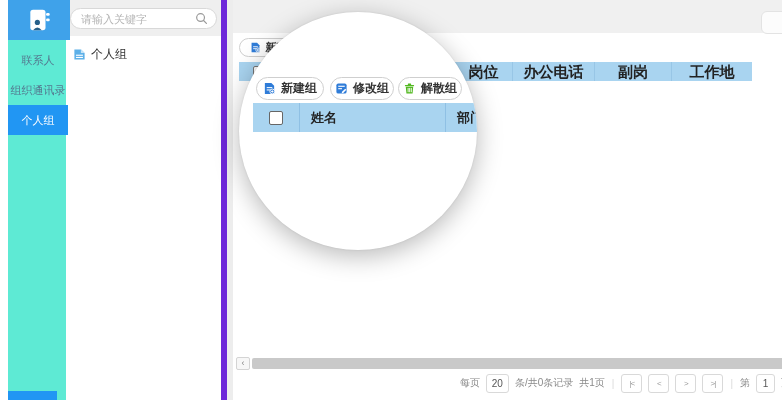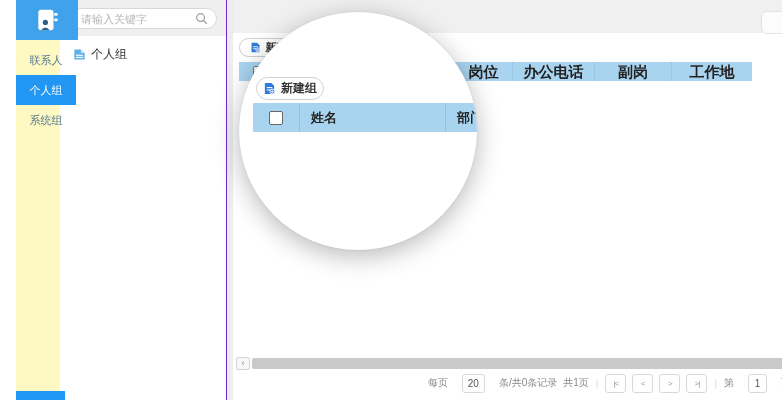--- a/index.html
+++ b/index.html
@@ -2,28 +2,28 @@
 <html><head>
 <meta charset="utf-8">
 <style>
   * { margin:0; padding:0; box-sizing:border-box; }
   html,body { width:782px; height:400px; }
   #app {
     position:relative; width:782px; height:400px; overflow:hidden;
     font-family:"Liberation Sans","DejaVu Sans",sans-serif; background:#fff;
   }
   
-  .sidebar { position:absolute; left:16px; top:0; width:44px; height:400px; background:#fef9c3; z-index:2; }
+  .sidebar { position:absolute; left:8px; top:0; width:58px; height:400px; background:#5eead4; z-index:2; }
   .logo-sq { position:absolute; left:0; top:0; width:62px; height:40px; background:#3fa2ea; display:flex; align-items:center; justify-content:center; }
   .menu { position:absolute; left:0; top:45px; width:60px; }
   .menu-item { width:60px; height:30px; line-height:30px; text-align:center; font-size:11px; color:#54788f; letter-spacing:0; cursor:pointer; white-space:nowrap; overflow:hidden; }
   .menu-item.active { background:#2196f3; color:#ffffff; }
   .sidebar-bottom-accent { position:absolute; left:0; bottom:0; width:49px; height:9px; background:#2196f3; }
   
-  .tree-panel { position:absolute; left:60px; top:0; width:167px; height:400px; background:#ffffff; border-right:1px solid #6d28d9; z-index:1; }
+  .tree-panel { position:absolute; left:60px; top:0; width:167px; height:400px; background:#ffffff; border-right:6px solid #6d28d9; z-index:1; }
   .search-bar { position:relative; width:100%; height:36px; background:#efefef; }
   .search-input { position:absolute; left:10px; top:8px; width:147px; height:21px; background:#ffffff; border:1px solid #d8d8d8; border-radius:11px; display:flex; align-items:center; padding:0 8px 0 10px; }
   .search-input input { flex:1; border:none; outline:none; background:transparent; font-size:11px; color:#666; font-family:inherit; min-width:0; }
   .search-input input::placeholder { color:#b5b5b5; }
   .tree-item { display:flex; align-items:center; gap:5px; padding:10px 0 0 13px; font-size:12px; color:#333; cursor:pointer; }
   
   .gutter { position:absolute; left:227px; top:0; width:6px; height:400px; background:#ededed; z-index:1; }
   
   .main { position:absolute; left:233px; top:0; width:549px; height:400px; background:#ffffff; }
   .main-topbar { position:absolute; left:0; top:0; width:549px; height:33px; background:#f0f0f0; }
@@ -36,21 +36,21 @@
   .th:last-child { border-right:none; }
   .cb { background:#fff; border:1px solid #777; border-radius:2px; display:inline-block; }
   .th-cb { display:flex; align-items:center; justify-content:center; }
   
   .hscroll { position:absolute; left:0; top:357px; width:549px; height:13px; }
   .hs-arrow { position:absolute; left:3px; top:0; width:14px; height:13px; background:#f7f7f7; border:1px solid #d4d4d4; border-radius:2px; font-size:9px; color:#888; line-height:11px; text-align:center; cursor:pointer; }
   .hs-thumb { position:absolute; left:19px; top:1px; width:535px; height:11px; background:#c9c9c9; border-radius:2px; cursor:grab; }
   
   .pager { position:absolute; right:-12px; top:373px; height:20px; display:flex; align-items:center; font-size:10px; color:#8a8a8a; white-space:nowrap; }
   .pager .lbl { margin:12px 3px; }
-  .pg-box { width:23px; height:19px; border:1px solid #d9d9d9; border-radius:3px; background:#fff; text-align:center; line-height:17px; color:#555; margin:0 11px; }
+  .pg-box { width:23px; height:19px; border:1px solid #d9d9d9; border-radius:3px; background:#fff; text-align:center; line-height:17px; color:#555; margin:0 3px; }
   .pg-btn { width:21px; height:19px; border:1px solid #d9d9d9; border-radius:3px; background:#fff; color:#999; font-size:8px; line-height:17px; text-align:center; margin:0 3px; cursor:pointer; letter-spacing:-1px; }
   .pg-div { color:#dadada; margin:0 4px; }
   
   .magnifier { position:absolute; left:239px; top:12px; width:238px; height:238px; background:#ffffff; border-radius:50%; box-shadow:0 6px 26px rgba(0,0,0,0.28), 0 0 2px rgba(0,0,0,0.10); overflow:hidden; z-index:10; }
   .mag-btn { position:absolute; top:65px; height:23px; border-radius:12px; font-size:12px; }
   .mag-thead { position:absolute; left:14px; top:91px; height:29px; width:260px; display:flex; background:#a9d4f0; }
   .mth { height:29px; line-height:29px; font-size:13px; font-weight:bold; color:#222; border-right:1px solid #8fc0e4; white-space:nowrap; overflow:hidden; }
   .mth:last-child { border-right:none; }
   .mth-cb { display:flex; align-items:center; justify-content:center; }
   .icon { display:inline-flex; align-items:center; justify-content:center; flex:none; }
@@ -67,22 +67,22 @@
           <rect x="4" y="2.5" width="14" height="19" rx="2.5" fill="#ffffff"></rect>
           <rect x="18.5" y="5.5" width="3.4" height="2.6" rx="1.2" fill="#ffffff"></rect>
           <rect x="18.5" y="10.5" width="3.4" height="2.6" rx="1.2" fill="#ffffff"></rect>
           <circle cx="10.5" cy="14.2" r="2.4" fill="#27608a"></circle>
           <path d="M6.5 21.5 q4-5 8 0 z" fill="#27608a"></path>
         </svg>
       </span>
     </div>
     <div class="menu">
       <div class="menu-item">联系人</div>
+      <div class="menu-item">组织通讯录</div>
       <div class="menu-item active">个人组</div>
-      <div class="menu-item">系统组</div>
     </div>
     <div class="sidebar-bottom-accent"></div>
   </div>
 
   <div class="tree-panel">
     <div class="search-bar">
       <div class="search-input">
         <input type="text" placeholder="请输入关键字" style="">
         <span class="icon">
           <svg width="13" height="13" viewBox="0 0 14 14" fill="none">
@@ -169,21 +169,45 @@
           <rect x="4" y="5.5" width="6" height="1.1" fill="#ffffff"></rect>
           <rect x="4" y="8" width="4" height="1.1" fill="#ffffff"></rect>
           <circle cx="10" cy="10.2" r="2.6" fill="#2f7cd8" stroke="#ffffff" stroke-width="1"></circle>
           <rect x="9.5" y="8.9" width="1" height="2.6" fill="#ffffff"></rect>
           <rect x="8.7" y="9.7" width="2.6" height="1" fill="#ffffff"></rect>
         </svg>
       </span>
       <span>新建组</span>
     </div>
 
-
+    <div class="pill-btn mag-btn" style="left:91px;width:64px">
+      <span class="icon">
+        <svg width="13" height="13" viewBox="0 0 14 14">
+          <rect x="1.5" y="1.5" width="11" height="11" rx="2" fill="#2f7cd8"></rect>
+          <rect x="3.5" y="4" width="7" height="1.2" fill="#ffffff"></rect>
+          <rect x="3.5" y="6.6" width="4" height="1.2" fill="#ffffff"></rect>
+          <path d="M7.6 10.6 l3.4 -3.4 1.2 1.2 -3.4 3.4 -1.6 0.4 z" fill="#ffffff"></path>
+        </svg>
+      </span>
+      <span>修改组</span>
+    </div>
+
+    <div class="pill-btn mag-btn" style="left:159px;width:64px">
+      <span class="icon">
+        <svg width="13" height="13" viewBox="0 0 14 14">
+          <rect x="2" y="3.2" width="10" height="1.3" rx="0.6" fill="#52b820"></rect>
+          <rect x="5.2" y="1.6" width="3.6" height="1.6" rx="0.6" fill="#52b820"></rect>
+          <path d="M3 5.2 h8 l-0.7 7.2 h-6.6 z" fill="#52b820"></path>
+          <rect x="5" y="6.4" width="1" height="4.6" fill="#ffffff"></rect>
+          <rect x="6.7" y="6.4" width="1" height="4.6" fill="#ffffff"></rect>
+          <rect x="8.4" y="6.4" width="1" height="4.6" fill="#ffffff"></rect>
+        </svg>
+      </span>
+      <span>解散组</span>
+    </div>
 
     <div class="mag-thead">
       <div class="mth mth-cb" style="width:47px">
         <span class="cb" style="width:14px;height:14px;border-color:#666"></span>
       </div>
       <div class="mth" style="width:146px;padding-left:11px">姓名</div>
       <div class="mth" style="width:67px;padding-left:11px">部门</div>
     </div>
   </div>
 

